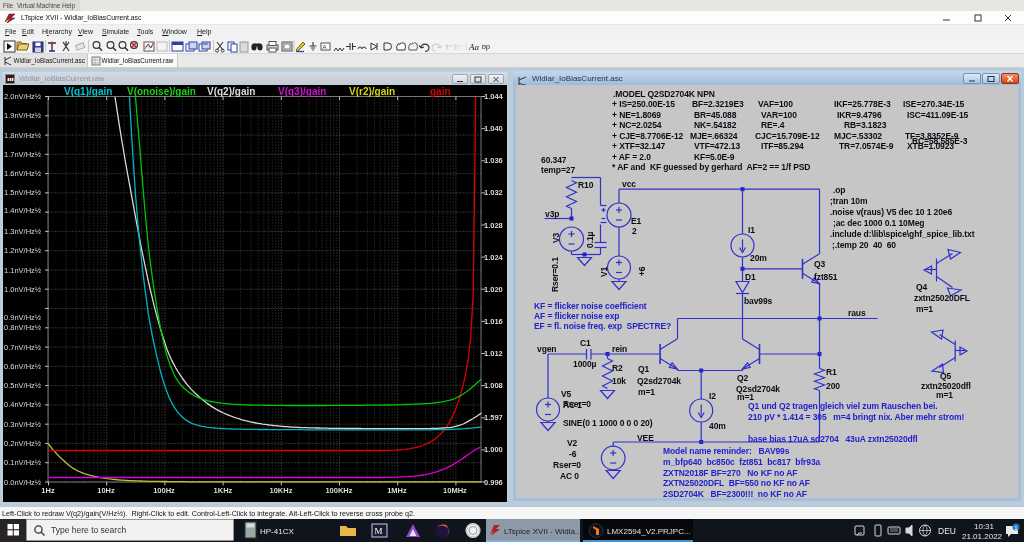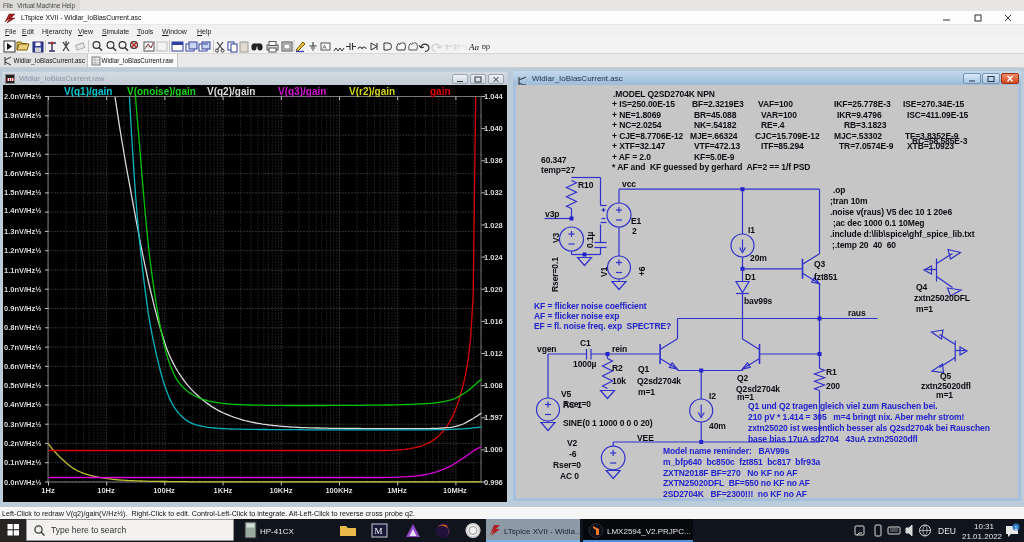--- a/index.html
+++ b/index.html
@@ -20,21 +20,21 @@
 #plotwin { position:absolute; left:2px; top:3px; width:506px; height:432px; background:#000; border:1px solid #c2cfd9; }
 .ptitle { position:absolute; left:0; top:0; width:100%; height:13px; background:linear-gradient(#d3dae2,#c2ccd6); }
 .picon { position:absolute; left:2px; top:1.5px; width:10px; height:10px; background:#222; border:1px solid #888; }
 .picon::after { content:""; position:absolute; left:1px; top:3px; width:7px; height:3px; background:repeating-linear-gradient(90deg,#d05050 0 1px,#fff 1px 2px); }
 .ptxt { position:absolute; left:16px; top:2px; font-size:7.5px; color:#8b97a5; }
 .pbtns { position:absolute; right:3px; top:1.5px; }
 .pb { display:inline-block; width:16px; height:10px; background:linear-gradient(#eef2f6,#cdd6e0); border:1px solid #9aa7b5; border-radius:2px; margin-left:2px; vertical-align:top; }
 .pbody { position:absolute; left:0; top:13px; width:504px; height:417px; background:#000; }
 .legend { position:absolute; left:0; top:0; width:100%; height:11px; font-size:10px; font-weight:bold; }
 .legend span { position:absolute; top:1px; }
-.yl { position:absolute; left:1px; font-size:7.5px; font-weight:bold; color:#dcdcdc; }
+.yl { position:absolute; left:1px; font-size:7.5px; font-weight:normal; color:#dcdcdc; }
 .yr { position:absolute; left:481px; font-size:7.5px; font-weight:bold; color:#dcdcdc; }
 .xl { position:absolute; top:401px; width:44px; text-align:center; font-size:7.5px; font-weight:bold; color:#dcdcdc; }
 .gmaj { stroke:#5c5c5c; }
 .gmin { stroke:#3a3a3a; }
 .tick { stroke:#c0c0c0; }
 #schwin { position:absolute; left:513px; top:3px; width:508px; height:430px; background:#c6c6c6; border:3px solid #a6c0dc; border-top:none; }
 .stitle { position:absolute; left:-3px; top:0; width:508px; height:14px; background:linear-gradient(#c5d9ee,#9dbbd8); }
 .sicon { position:absolute; left:4px; top:1.5px; }
 .sttxt { position:absolute; left:19px; top:2.5px; font-size:8px; color:#1c3348; }
 .sbtns { position:absolute; right:2px; top:1.5px; }
@@ -330,21 +330,21 @@
         <div class="yl" style="top:26.3px">1.9nV/Hz½</div>
         <div class="yl" style="top:45.6px">1.8nV/Hz½</div>
         <div class="yl" style="top:64.8px">1.7nV/Hz½</div>
         <div class="yl" style="top:84.1px">1.6nV/Hz½</div>
         <div class="yl" style="top:103.4px">1.5nV/Hz½</div>
         <div class="yl" style="top:121px">1.4nV/Hz½</div>
         <div class="yl" style="top:141.9px">1.3nV/Hz½</div>
         <div class="yl" style="top:161.2px">1.2nV/Hz½</div>
         <div class="yl" style="top:180.5px">1.1nV/Hz½</div>
         <div class="yl" style="top:199.8px">1.0nV/Hz½</div>
-        <div class="yl" style="top:219.0px">0.9nV/Hz½</div>
+        <div class="yl" style="top:228px">0.9nV/Hz½</div>
         <div class="yl" style="top:238.3px">0.8nV/Hz½</div>
         <div class="yl" style="top:257.6px">0.7nV/Hz½</div>
         <div class="yl" style="top:276.8px">0.6nV/Hz½</div>
         <div class="yl" style="top:296.1px">0.5nV/Hz½</div>
         <div class="yl" style="top:315.4px">0.4nV/Hz½</div>
         <div class="yl" style="top:334.7px">0.3nV/Hz½</div>
         <div class="yl" style="top:353.9px">0.2nV/Hz½</div>
         <div class="yl" style="top:373.2px">0.1nV/Hz½</div>
         <div class="yl" style="top:392.5px">0.0nV/Hz½</div>
         <div class="yr" style="top:7.0px">1.044</div>
@@ -591,21 +591,20 @@
         <div class="st" style="left:314px;top:110.5px">;tran 10m</div>
         <div class="st" style="left:314px;top:122.0px">.noise v(raus) V5 dec 10 1 20e6</div>
         <div class="st" style="left:317px;top:132.5px">;ac dec 1000 0.1 10Meg</div>
         <div class="st" style="left:314px;top:143.5px">.include d:\lib\spice\ghf_spice_lib.txt</div>
         <div class="st" style="left:316px;top:154.5px">;.temp 20&nbsp; 40&nbsp; 60</div>
         <div class="st bl" style="left:18px;top:215.5px">KF = flicker noise coefficient</div>
         <div class="st bl" style="left:18px;top:226.0px">AF = flicker noise exp</div>
         <div class="st bl" style="left:18px;top:236.0px">EF = fl. noise freq. exp&nbsp; SPECTRE?</div>
         <div class="st bl" style="left:232px;top:315.5px">Q1 und Q2 tragen gleich viel zum Rauschen bei.</div>
         <div class="st bl" style="left:232px;top:326.5px">210 pV * 1.414 = 305&nbsp;&nbsp; m=4 bringt nix. Aber mehr strom!</div>
-        <div class="st bl" style="left:232px;top:337.5px">zxtn25020 ist wesentlich besser als Q2sd2704k bei Rauschen</div>
         <div class="st bl" style="left:232px;top:348.5px">base bias 17uA sd2704&nbsp;&nbsp; 43uA zxtn25020dfl</div>
         <div class="st bl" style="left:147px;top:361.0px">Model name reminder:&nbsp;&nbsp; BAV99s</div>
         <div class="st bl" style="left:147px;top:372.0px">m_bfp640&nbsp; bc850c&nbsp; fzt851&nbsp; bc817&nbsp; bfr93a</div>
         <div class="st bl" style="left:147px;top:382.5px">ZXTN2018F BF=270&nbsp;&nbsp; No KF no AF</div>
         <div class="st bl" style="left:147px;top:393.0px">ZXTN25020DFL&nbsp; BF=550 no KF no AF</div>
         <div class="st bl" style="left:147px;top:403.5px">2SD2704K&nbsp;&nbsp; BF=2300!!!&nbsp; no KF no AF</div>
  </div>
 </div>
 </div>
 <div id="statusbar">

